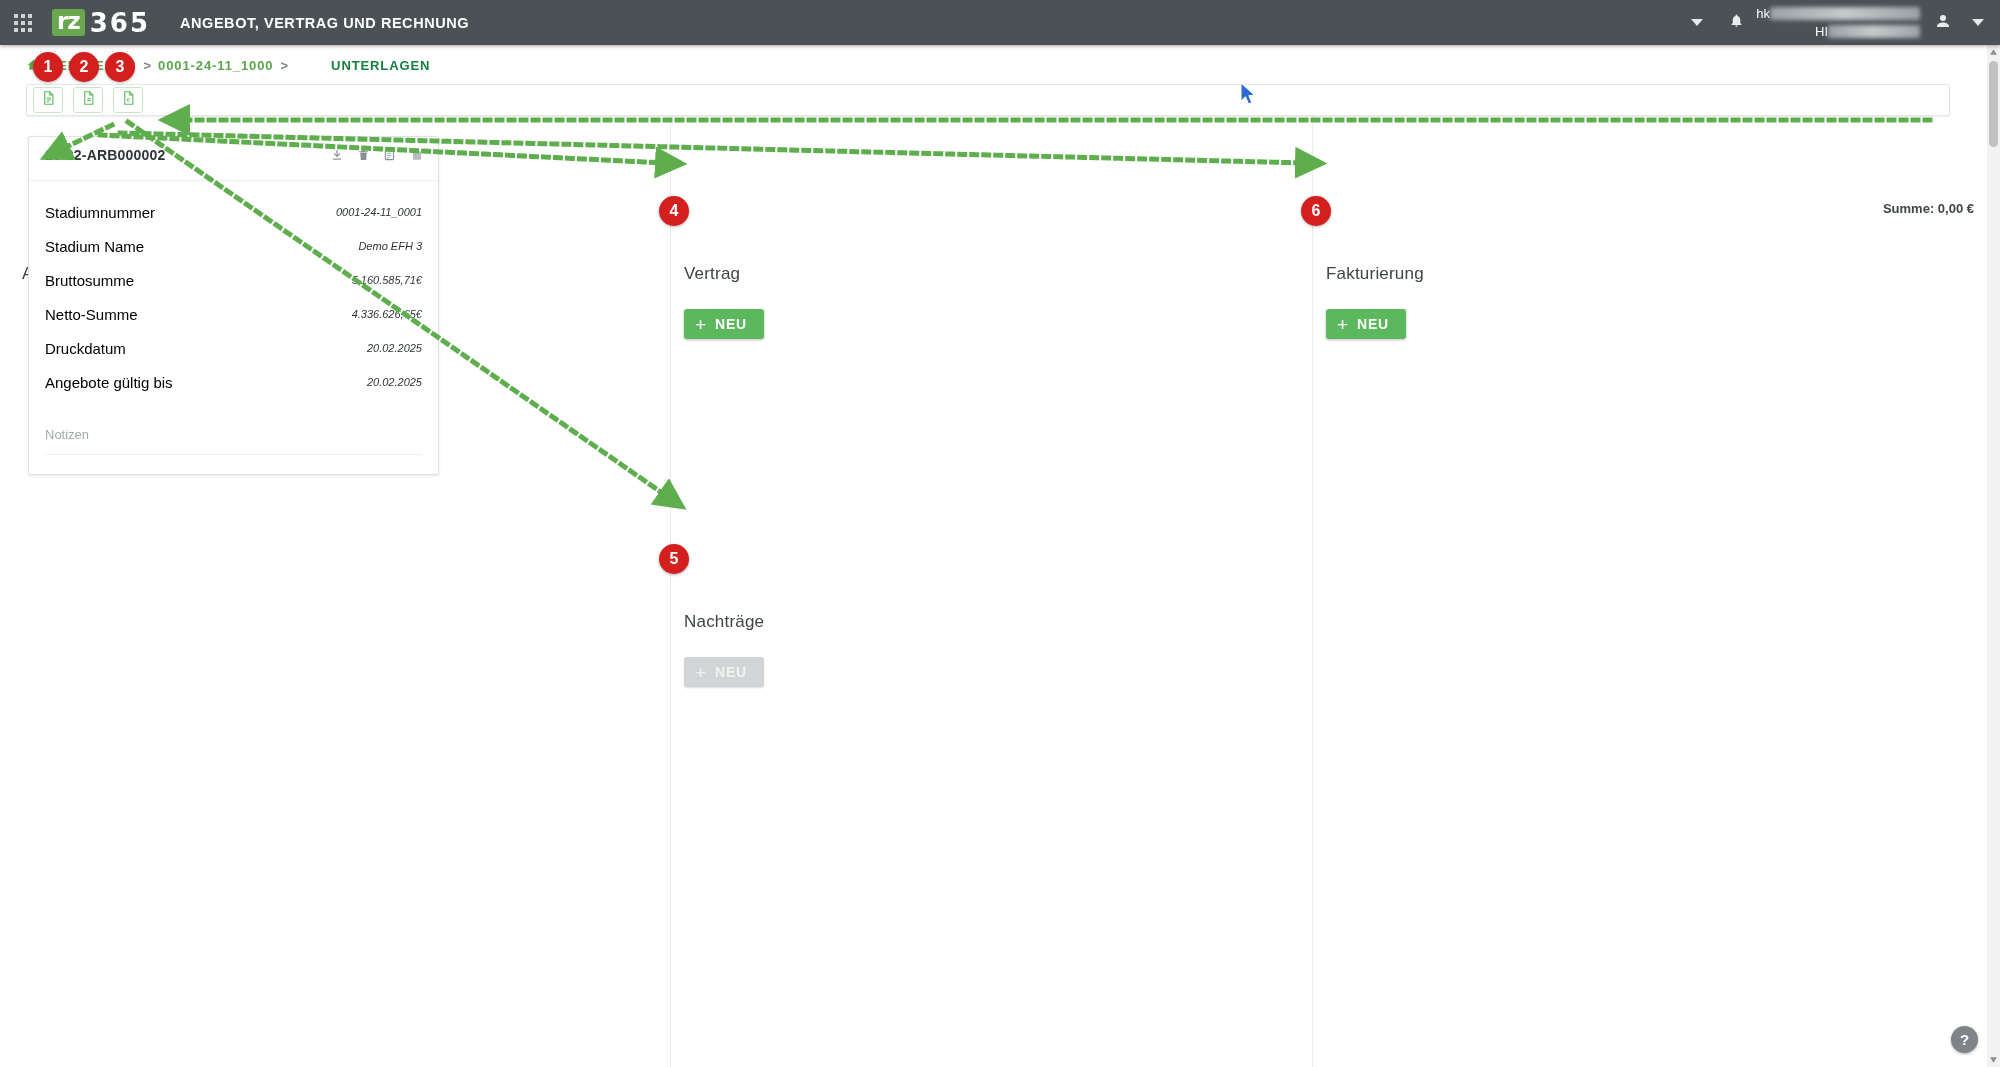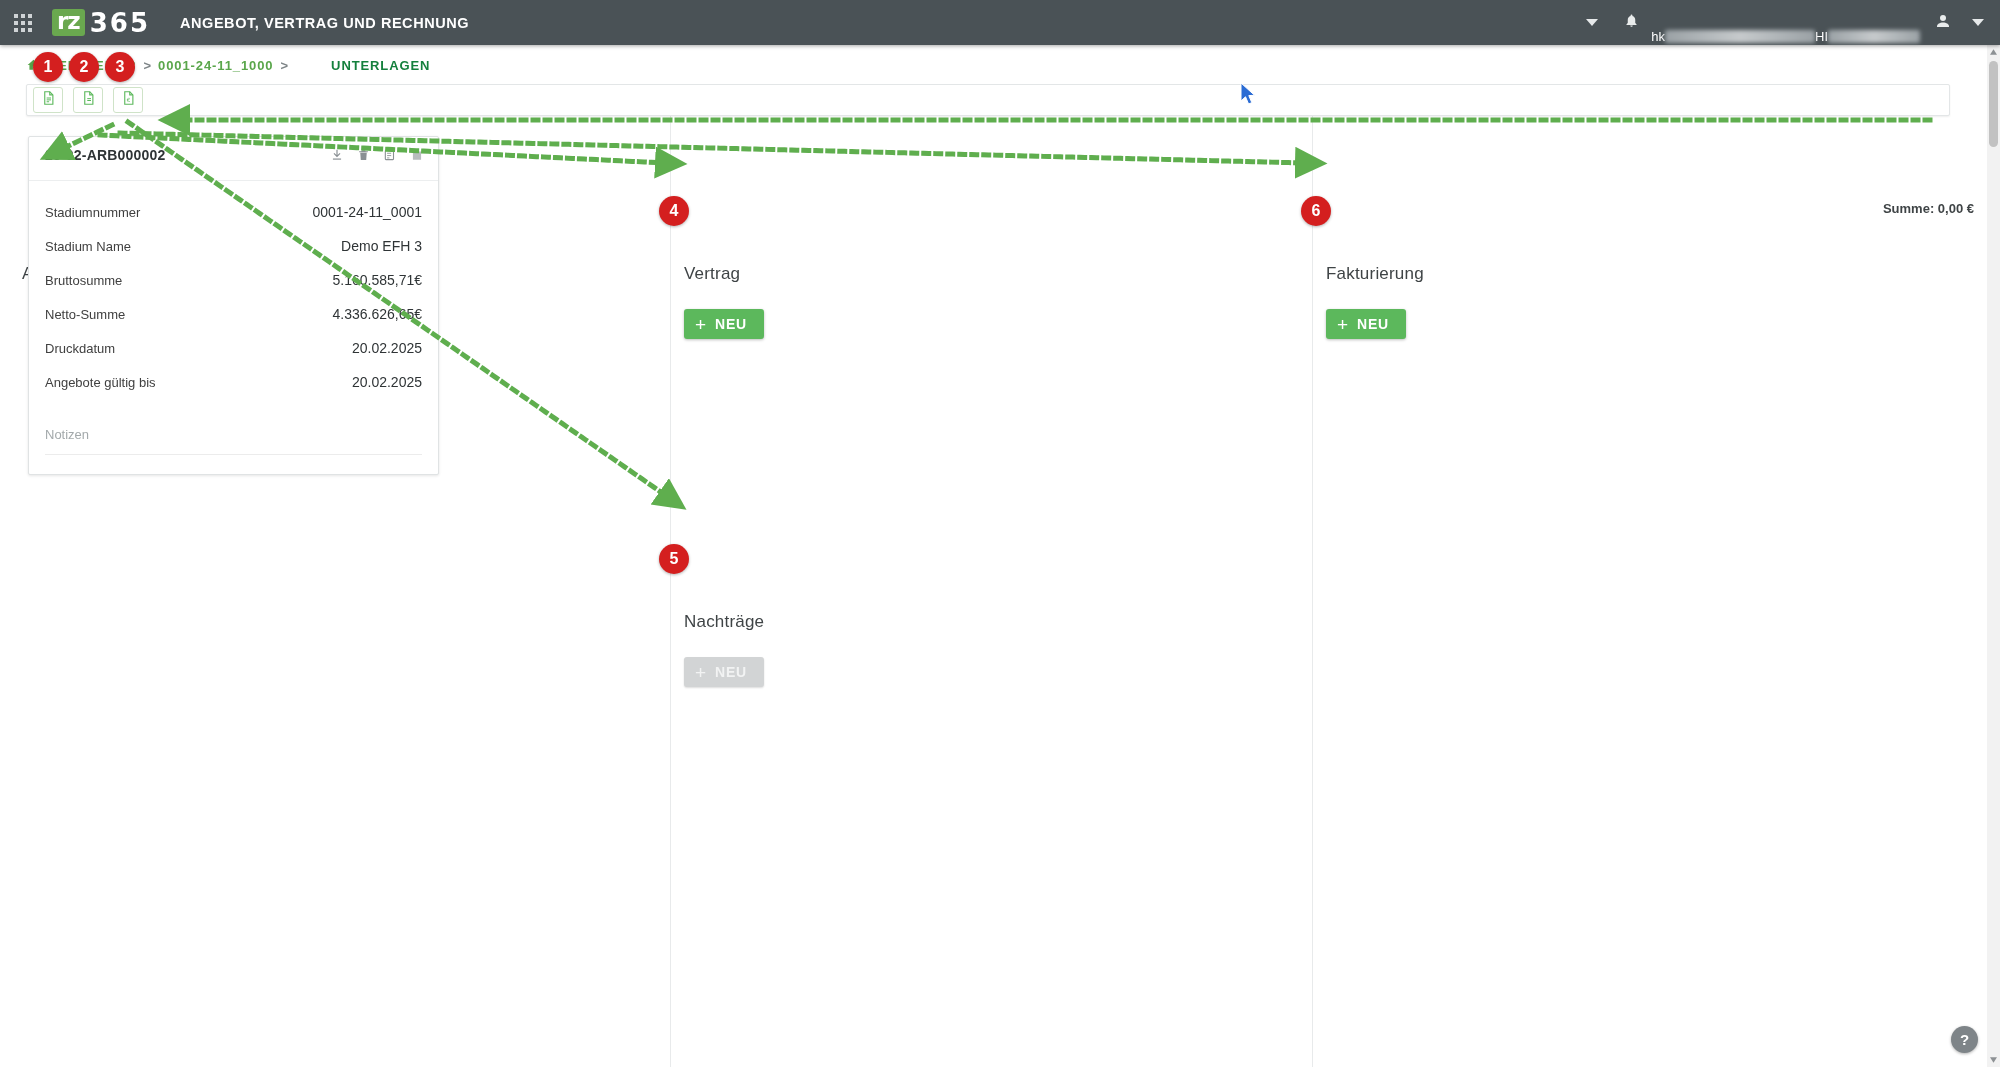--- a/index.html
+++ b/index.html
@@ -43,21 +43,21 @@
   .ctx-block { position: relative; display:flex; flex-direction: column; justify-content:center; height:45px; padding-right: 4px;}
   .ctx-line { display:flex; align-items:center; height:19px; }
   .ctx-sub { color:#dfe3e5; font-size: 11px; margin-top: -1px; }
   .redact { display:inline-block; height: 13px; border-radius: 2px;
     background: linear-gradient(90deg,#9aa1a5,#c6cacc,#9aa1a5);
     filter: blur(2.2px); vertical-align: middle; }
   .ctx-text { color:#fff; font-size: 14px; font-weight: 700; letter-spacing:.3px; margin: 0 2px; }
   .caret { width:0;height:0;border-left:6px solid transparent;border-right:6px solid transparent;
            border-top:7px solid #e6e9ea; margin: 0 14px; cursor:pointer; }
   .bell { margin: 0 12px; cursor:pointer; }
-  .user-block { display:flex; justify-content:center; height:45px; align-items:flex-end; }
+  .user-block { display:flex; flex-direction:column; justify-content:center; height:45px; align-items:flex-end; }
   .user-line { display:flex; align-items:center; height:18px; }
   .user-pre { color:#fff; font-size:13px; }
   .person { margin: 0 6px 0 14px; cursor:pointer; }
 
   
   .breadcrumb {
     position: absolute; top: 54px; left: 0; width: 2000px; height: 22px;
     display: flex; align-items: center; padding-left: 26px; z-index: 10;
   }
   .home-icon { margin-right: 7px; display:flex; align-items:center; cursor:pointer; }
@@ -108,22 +108,22 @@
   }
   .card-head {
     height: 44px; display:flex; align-items:center; padding: 0 14px 8px 16px;
     border-bottom: 1px solid #eceeef;
   }
   .card-title { font-size: 14px; font-weight: 700; color: #2f3436; flex: 1; letter-spacing:.2px;}
   .card-actions { display:flex; align-items:center; gap: 13px; }
   .card-actions .act { cursor:pointer; display:flex; align-items:center; }
   .card-body { padding: 14px 16px 6px 16px; }
   .kv { display:flex; align-items:center; justify-content:space-between; height: 34px; }
-  .kv .k { font-size: 13px; color: #404040; }
-  .kv .v { font-size: 14px; color: #2f3436; }
+  .kv .k { font-size: 15px; color: #000000; }
+  .kv .v { font-size: 11px; color: #2f3436; font-style: italic; }
   .notizen { padding: 22px 16px 12px 16px; font-size: 13px; color: #a3a9ab; }
   .card-foot { margin: 0 16px; border-top: 1px solid #ececec; height: 20px; }
 
   
   .badge {
     position: absolute; width: 30px; height: 30px; border-radius: 50%;
     background: #d41f1f; color:#fff; font-size: 16px; font-weight: 700;
     display:flex; align-items:center; justify-content:center;
     box-shadow: 0 1px 3px rgba(0,0,0,.3); z-index: 60;
     font-family: "Liberation Sans", sans-serif;

